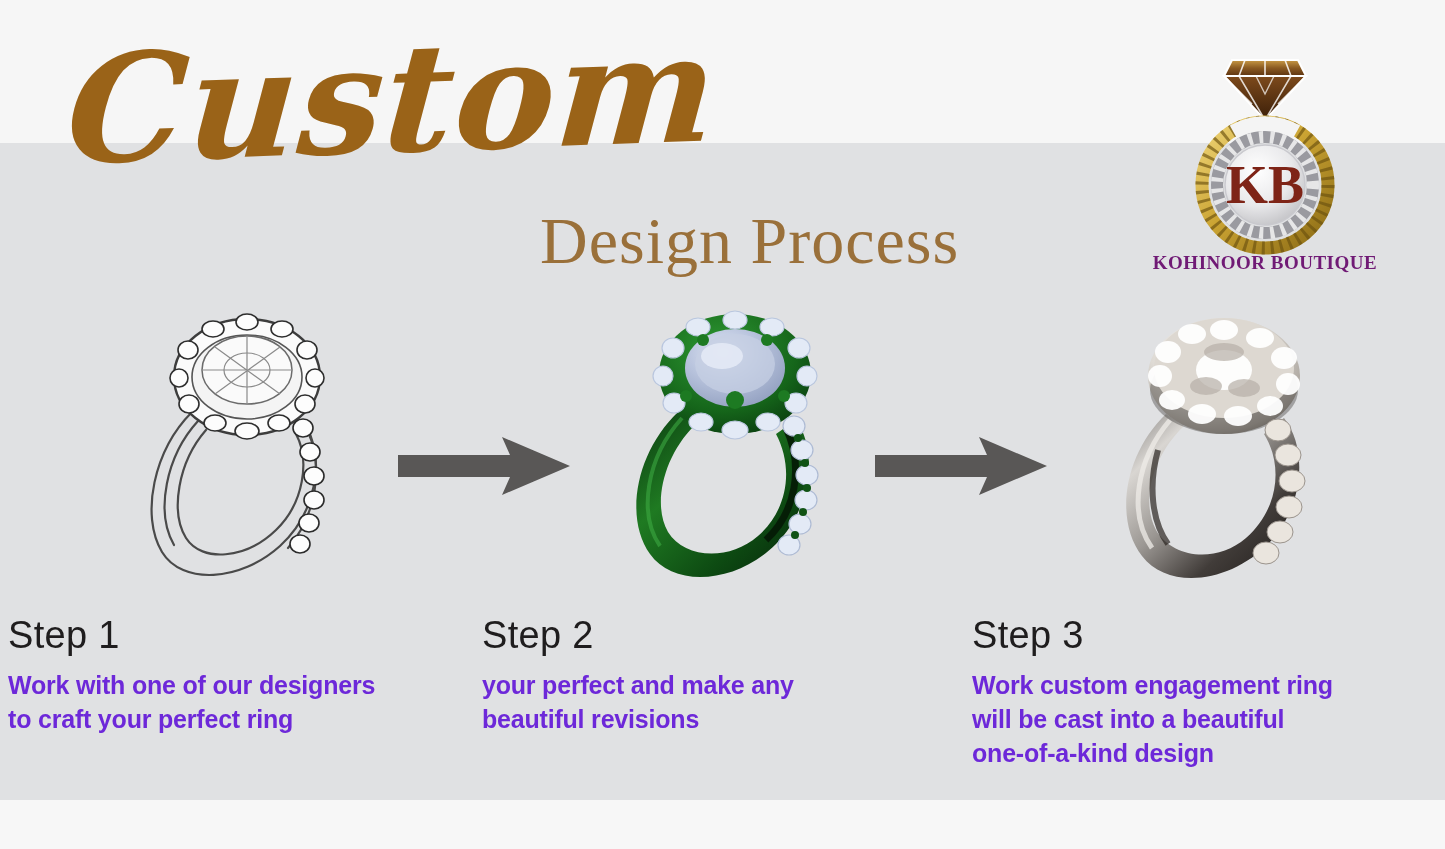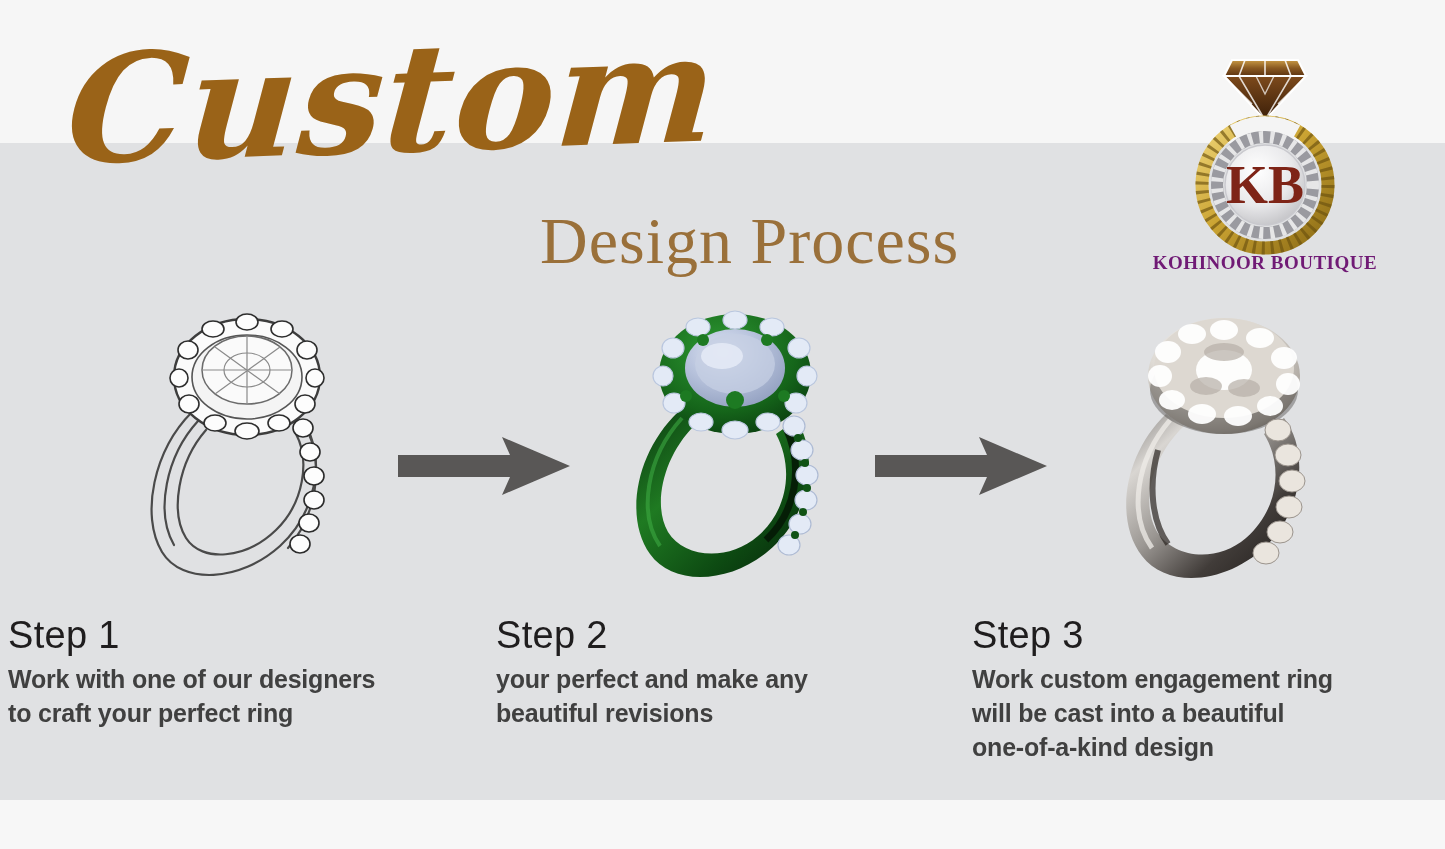--- a/index.html
+++ b/index.html
@@ -126,38 +126,38 @@
   .arrow.a1 { left: 398px; }
   .arrow.a2 { left: 875px; }
 
   
   .caption {
     position: absolute;
     text-align: left;
     color: #231f20;
   }
   .caption.c1 { left: 8px;    top: 612px; width: 472px; }
-  .caption.c2 { left: 496px;  top: 612px; width: 440px; }
+  .caption.c2 { left: 482px;  top: 612px; width: 440px; }
   .caption.c3 { left: 972px;  top: 612px; width: 470px; }
 
   .step-title {
     font-family: "Liberation Sans", sans-serif;
     font-weight: 400;
     font-size: 38px;
     line-height: 46px;
     color: #1f1d1e;
     letter-spacing: 0.3px;
   }
   .step-body {
-    margin-top: 4px;
+    margin-top: 10px;
     font-family: "Liberation Sans", sans-serif;
     font-weight: 700;
     font-size: 25px;
     line-height: 34px;
-    color: #404040;
+    color: #6d28d9;
     letter-spacing: -0.2px;
   }
   .step-body div { white-space: nowrap; }
 </style>
 </head>
 <body>
 
 <div id="stage">
 
   <div class="band-top"></div>

